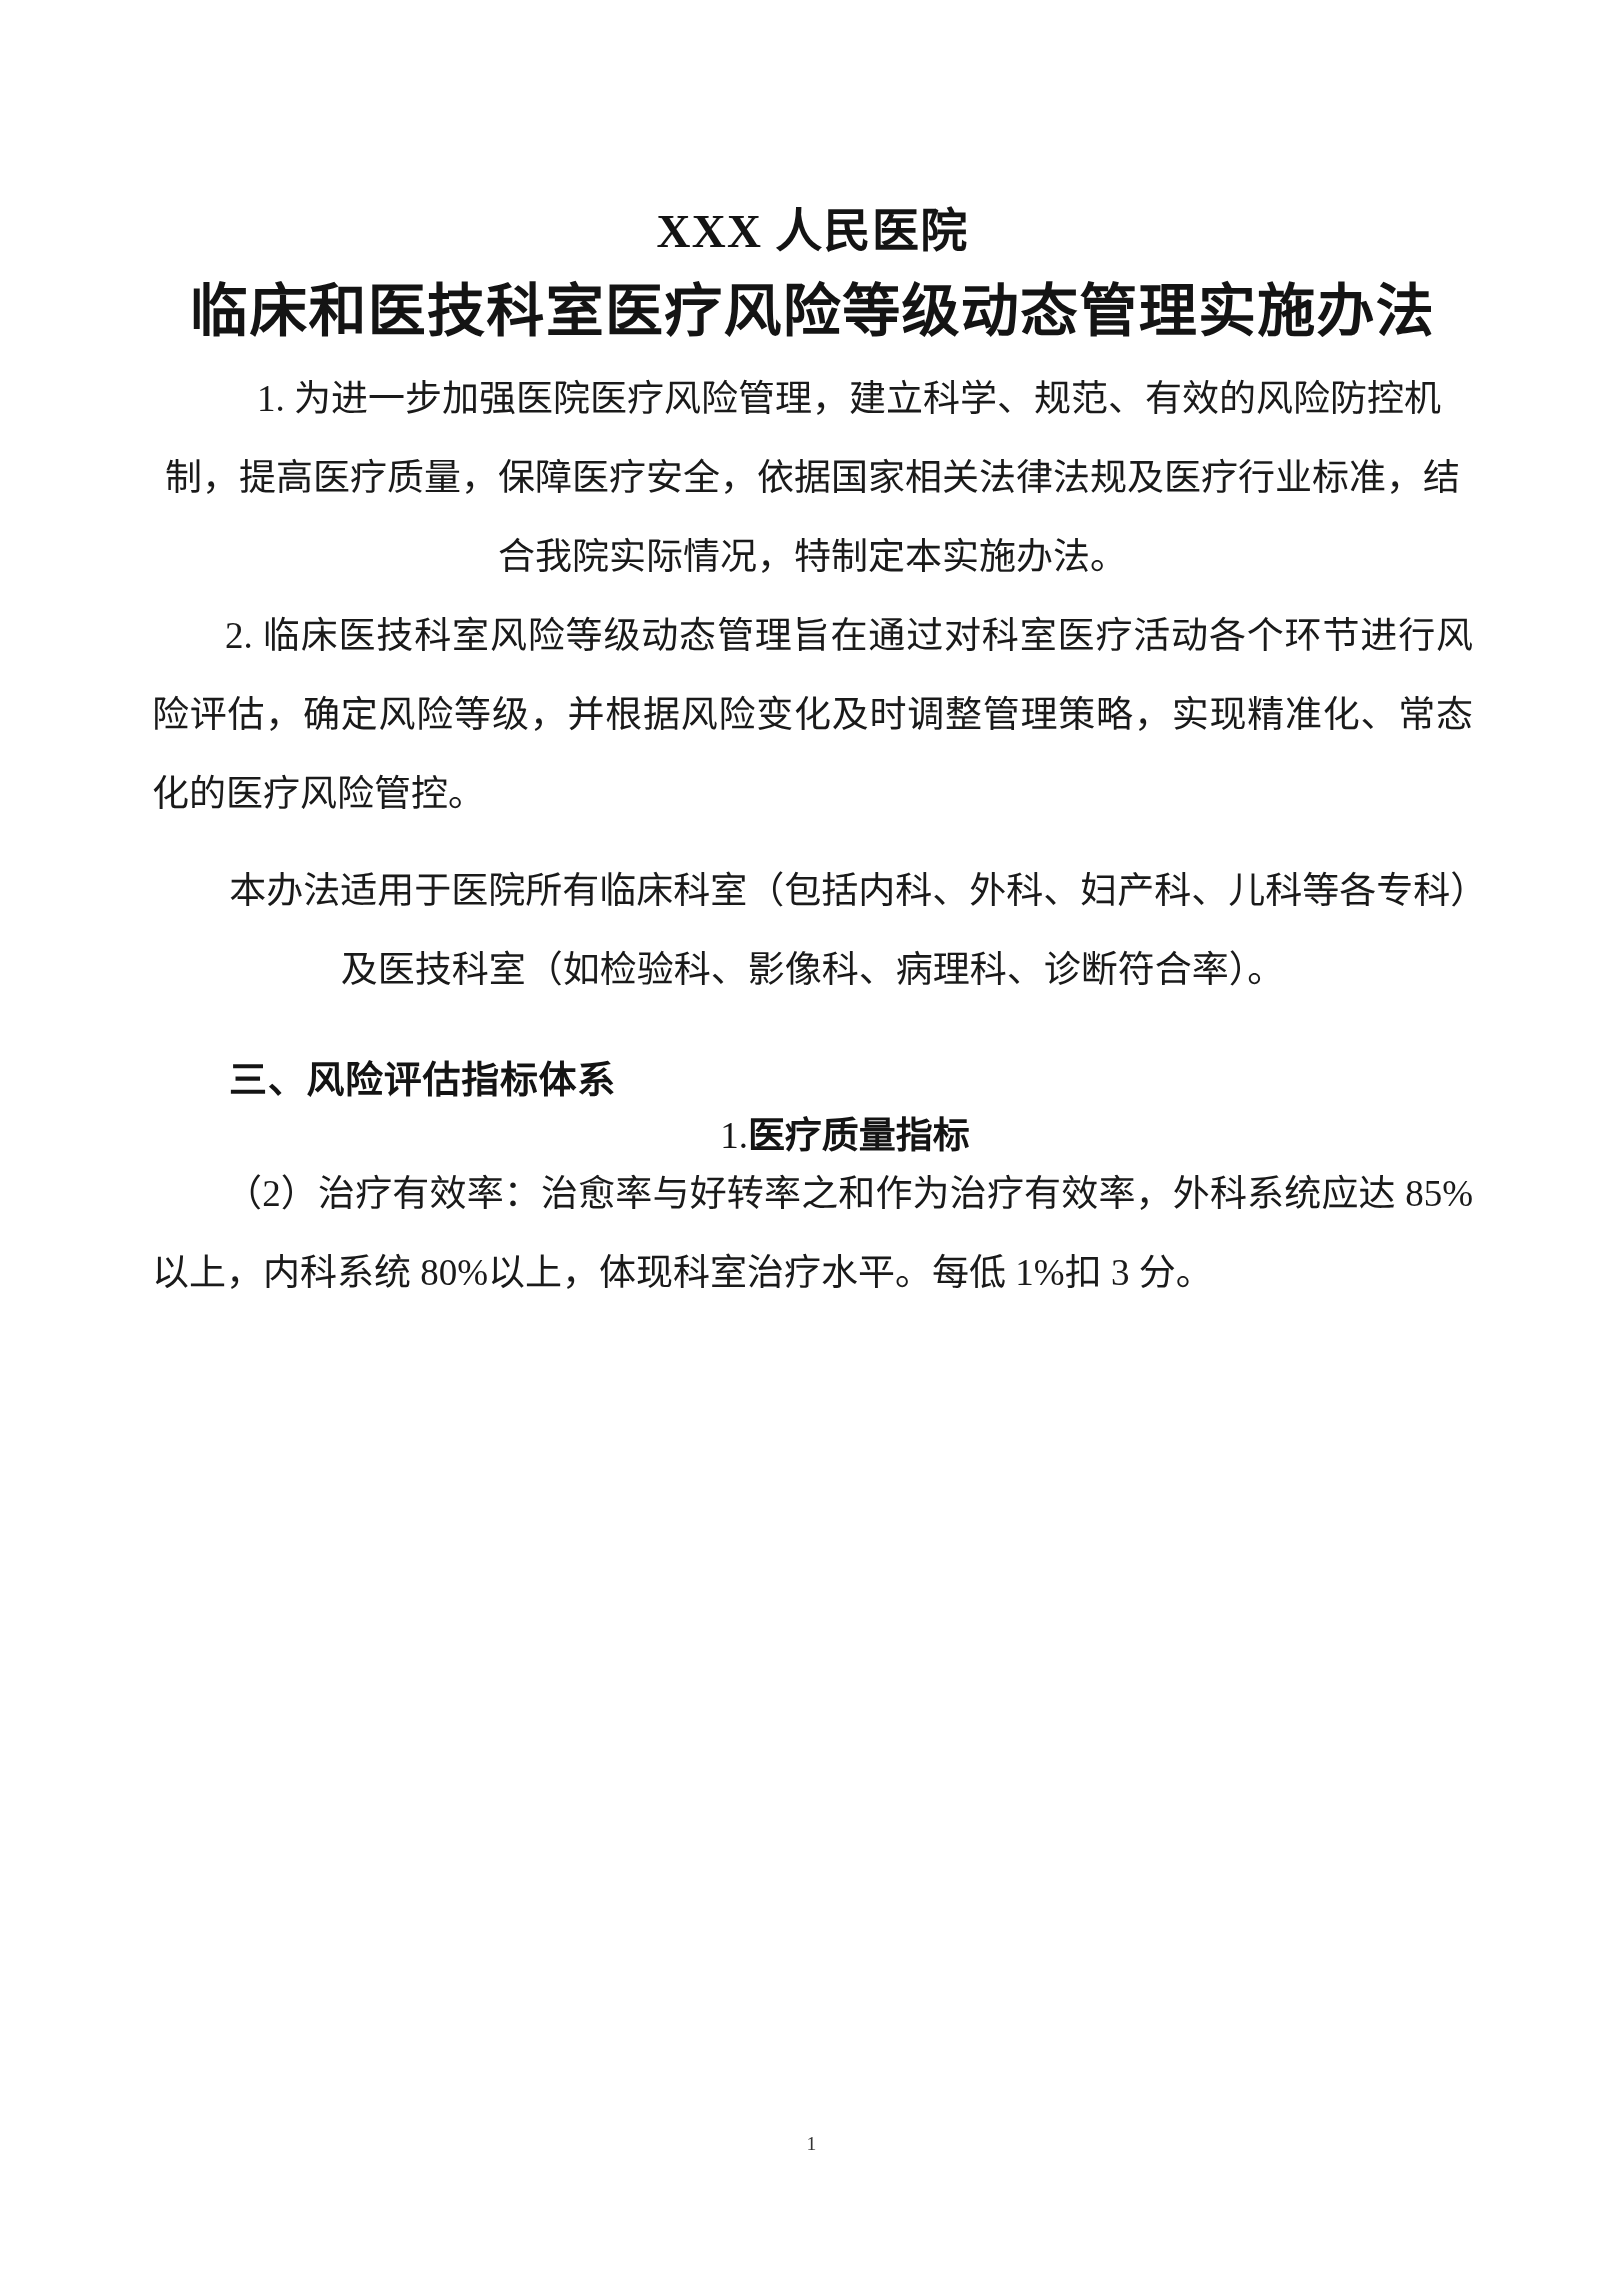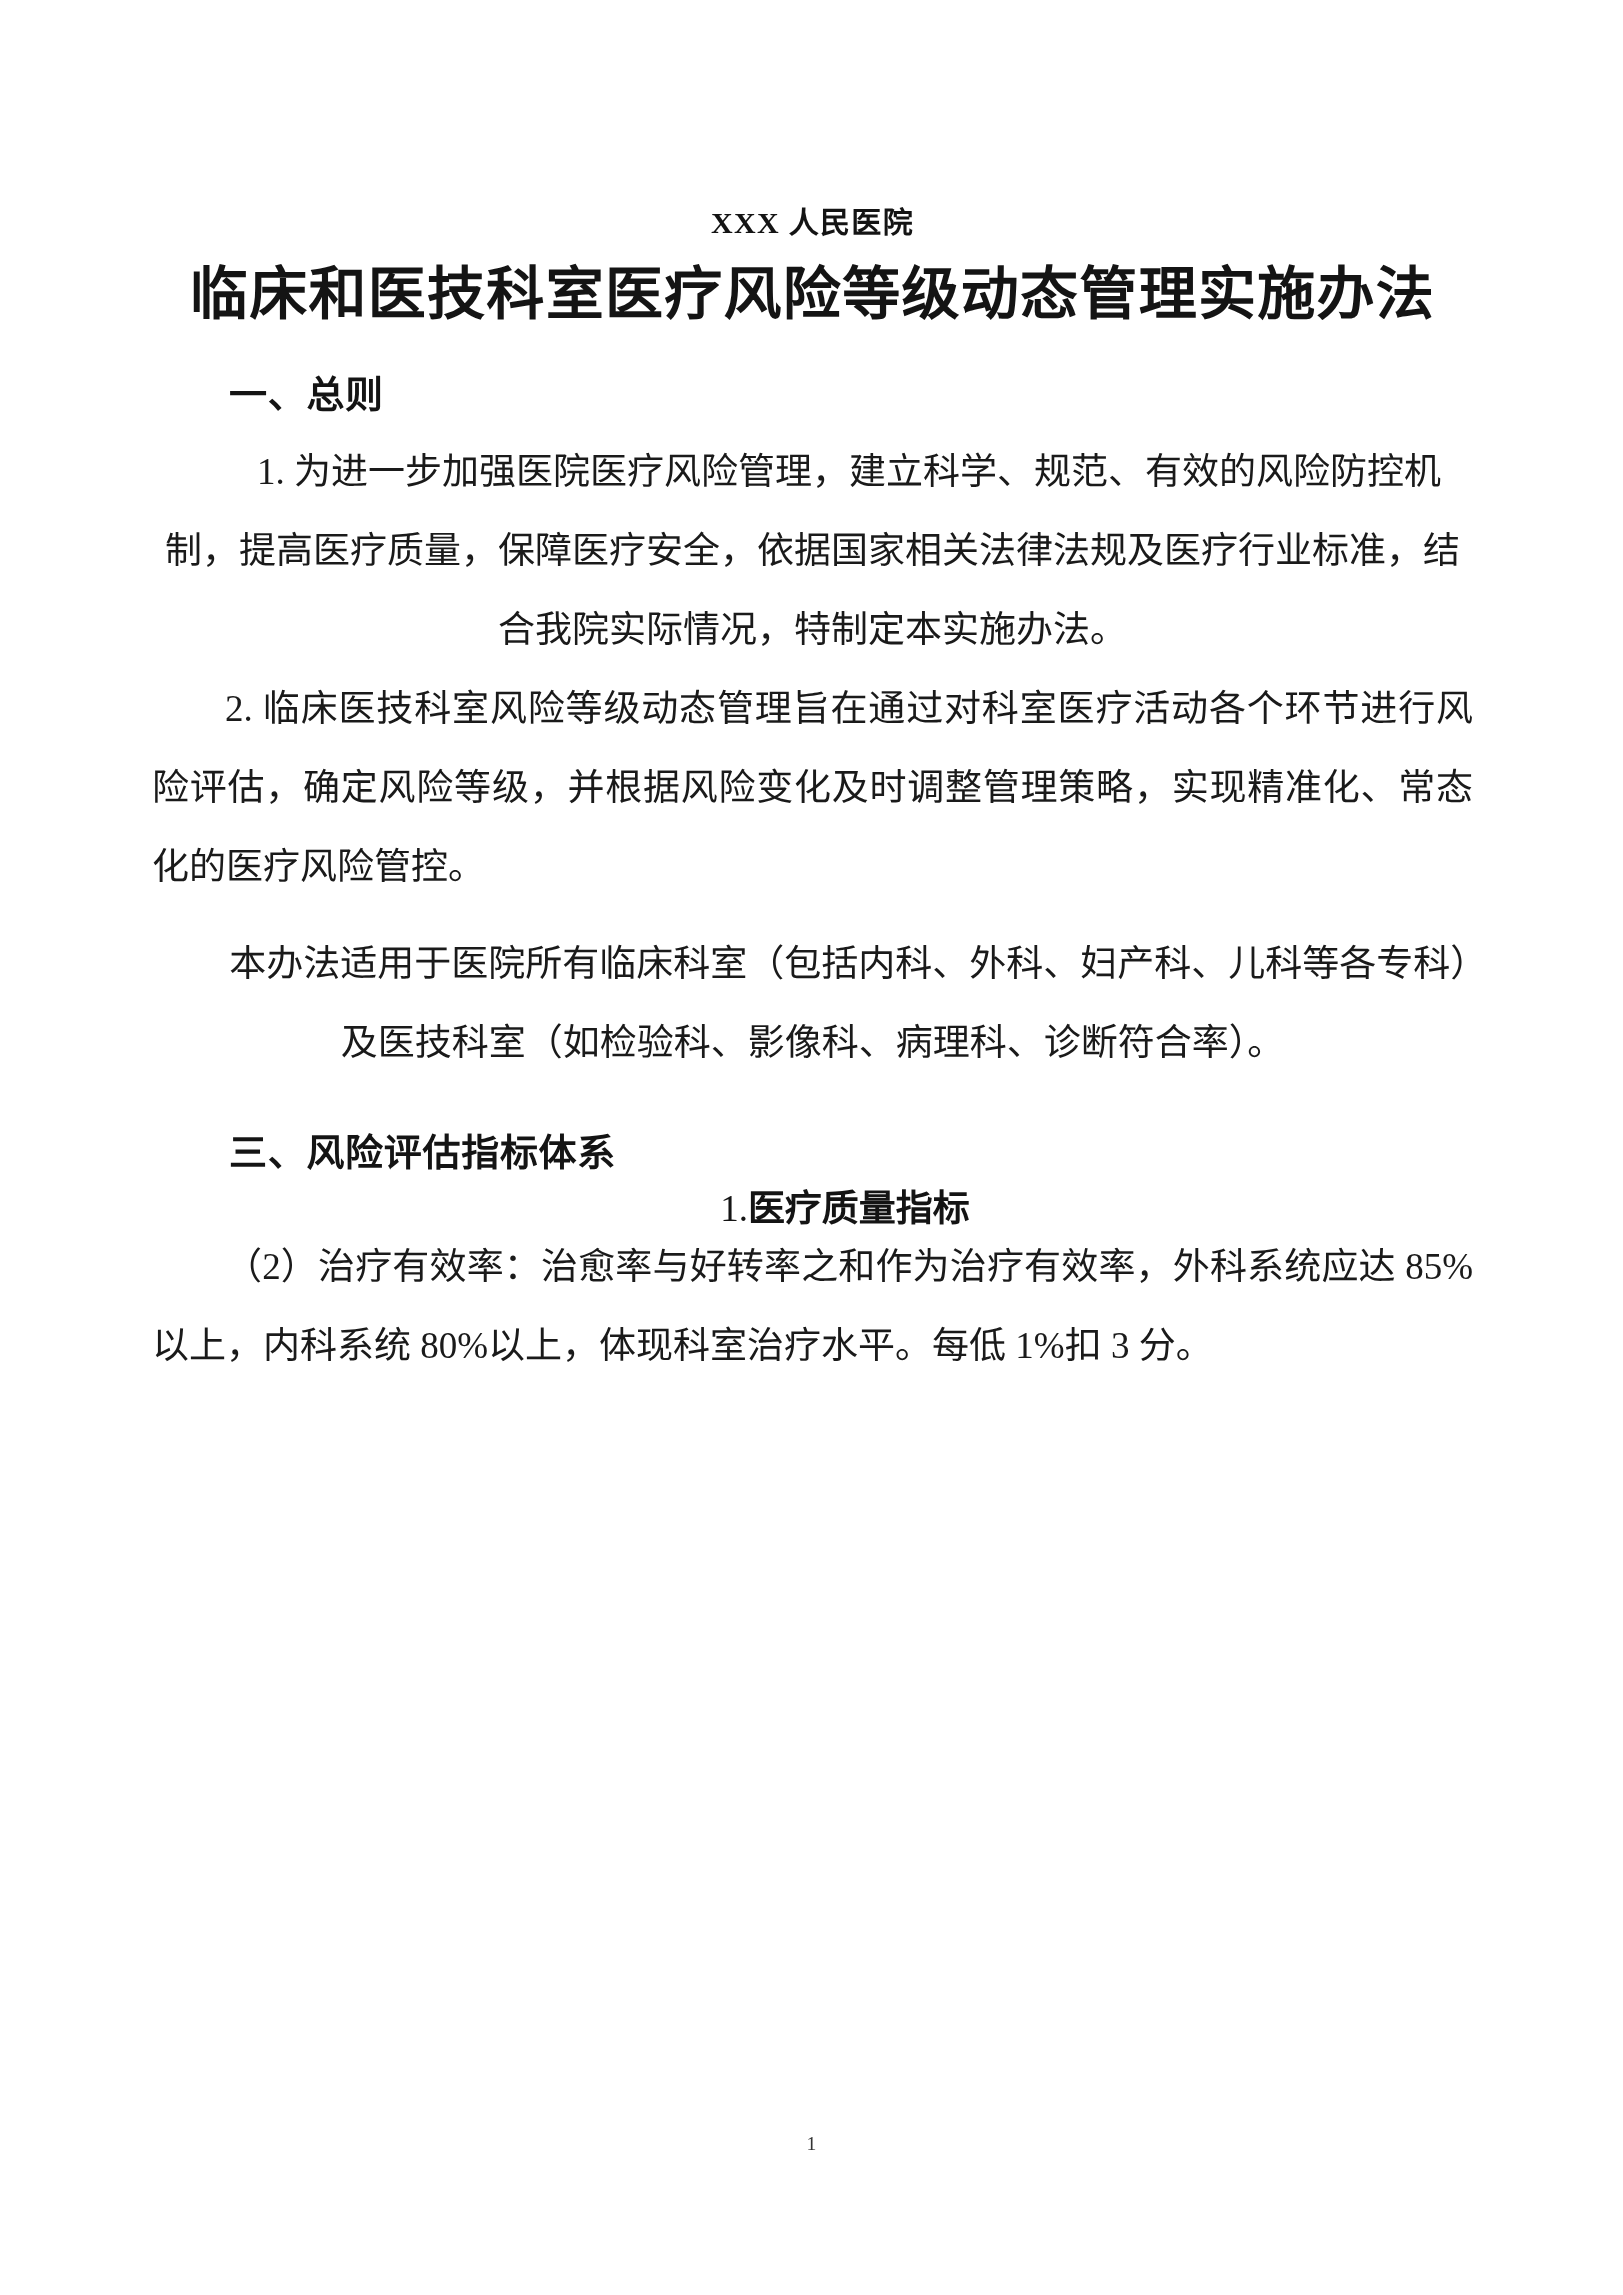--- a/index.html
+++ b/index.html
@@ -29,21 +29,21 @@
     left: 152px;
     top: 0;
     width: 1321px;   
   }
 
   
   .doc-title {
     text-align: center;
     font-family: "Liberation Serif", "DejaVu Serif", serif;
     font-weight: bold;
-    font-size: 30px;
+    font-size: 47px;
     line-height: 1.0;
     letter-spacing: 1.3px;
     color: #141414;
   }
   .title-line-1 {
     padding-top: 208px;
   }
   .title-line-2 {
     padding-top: 27.5px;
     font-size: 58px;
@@ -105,21 +105,20 @@
 </style>
 </head>
 <body>
 
 <div class="page">
   <div class="content">
 
     <div class="doc-title title-line-1">XXX 人民医院</div>
     <div class="doc-title title-line-2">临床和医技科室医疗风险等级动态管理实施办法</div>
 
-    <div class="section-heading gap-heading-top">一、总则</div>
     <div class="para gap-after-head">1. 为进一步加强医院医疗风险管理，建立科学、规范、有效的风险防控机制，提高医疗质量，保障医疗安全，依据国家相关法律法规及医疗行业标准，结合我院实际情况，特制定本实施办法。</div>
     <div class="para gap-para">2. 临床医技科室风险等级动态管理旨在通过对科室医疗活动各个环节进行风险评估，确定风险等级，并根据风险变化及时调整管理策略，实现精准化、常态化的医疗风险管控。</div>
 
     <div class="para gap-after-head">本办法适用于医院所有临床科室（包括内科、外科、妇产科、儿科等各专科）及医技科室（如检验科、影像科、病理科、诊断符合率）。</div>
 
     <div class="section-heading gap-heading-top">三、风险评估指标体系</div>
 
     <div class="sub-heading gap-after-head">
       <span class="num">1.</span><span>医疗质量指标</span>
     </div>

